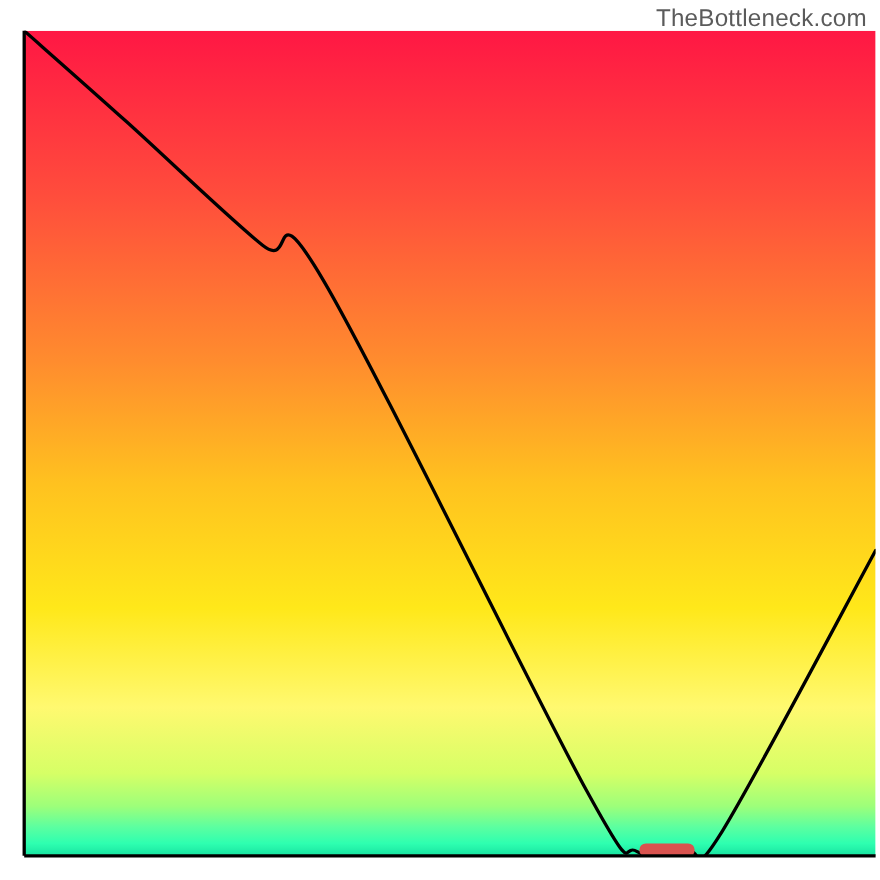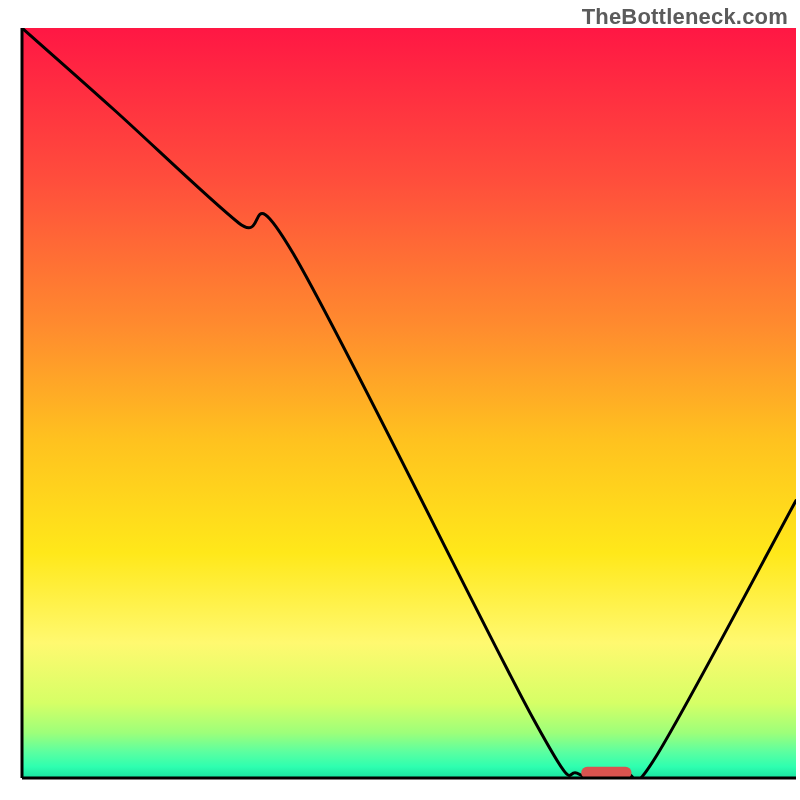--- a/index.html
+++ b/index.html
@@ -13,21 +13,21 @@
   .container {
     position: relative;
     width: 800px;
     height: 800px;
   }
   .watermark {
     position: absolute;
     top: 4px;
     right: 12px;
     font-size: 22px;
-    font-weight: 700;
+    font-weight: 400;
     color: #5b5b5b;
     letter-spacing: 0.2px;
     z-index: 10;
   }
   svg {
     display: block;
   }
 </style>
 </head>
 <body>

